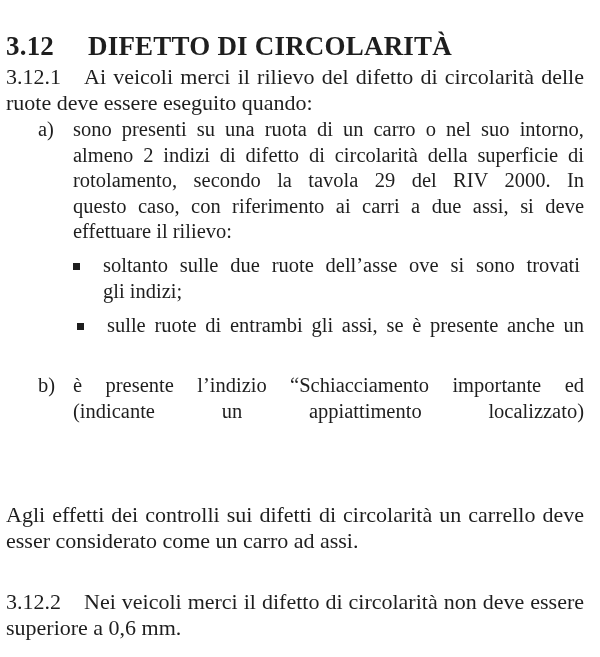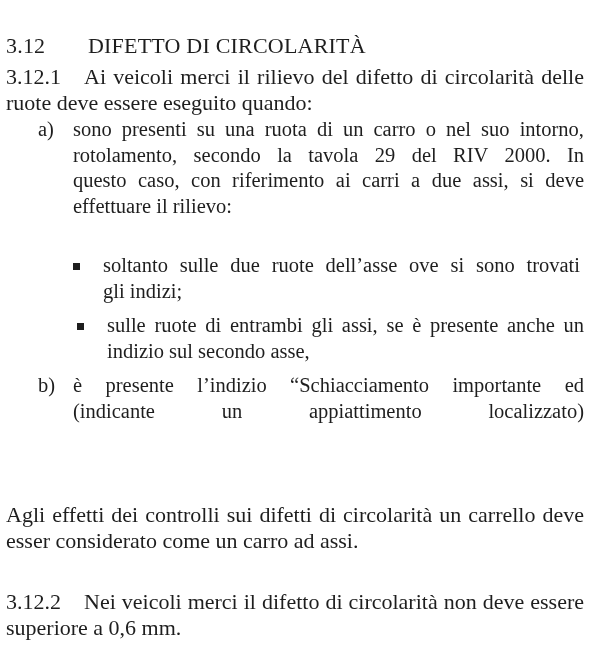--- a/index.html
+++ b/index.html
@@ -18,22 +18,22 @@
     .page {
       position: absolute;
       left: 6px;
       top: 0;
       width: 578px;
     }
     .heading {
       position: absolute;
       top: 33px;
       left: 0;
-      font-size: 22px;
-      font-weight: normal;
+      font-size: 27px;
+      font-weight: bold;
       line-height: 26px;
       letter-spacing: 0.2px;
       white-space: nowrap;
     }
     .heading .num {
       display: inline-block;
       width: 82px;
     }
     .para {
       position: absolute;
@@ -98,39 +98,39 @@
 
   <div class="para" style="top:64px;">
     <span class="line"><span class="num-inline">3.12.1</span><span>Ai veicoli merci il rilievo del difetto di circolarità delle</span></span>
     <span class="line last">ruote deve essere eseguito quando:</span>
   </div>
 
   <div class="item" style="top:117px; left:32px; width:546px; height:130px;">
     <span class="label">a)</span>
     <div class="body" style="left:35px; width:511px;">
       <span class="line">sono presenti su una ruota di un carro o nel suo intorno,</span>
+      <span class="line">almeno 2 indizi di difetto di circolarità della superficie di</span>
       <span class="line">rotolamento, secondo la tavola 29 del RIV 2000. In</span>
       <span class="line">questo caso, con riferimento ai carri a due assi, si deve</span>
       <span class="line last">effettuare il rilievo:</span>
     </div>
   </div>
 
   <div class="item" style="top:253px; left:66px; width:508px; height:52px;">
     <span class="bullet-sq" style="left:1px; top:10px;"></span>
     <div class="body" style="left:31px; width:477px;">
       <span class="line">soltanto sulle due ruote dell’asse ove si sono trovati</span>
       <span class="line last">gli indizi;</span>
     </div>
   </div>
 
   <div class="item" style="top:313px; left:70px; width:508px; height:52px;">
     <span class="bullet-sq" style="left:1px; top:10px;"></span>
     <div class="body" style="left:31px; width:477px;">
       <span class="line">sulle ruote di entrambi gli assi, se è presente anche un</span>
-      <span class="line last">indizio sul secondo asse,</span>
     </div>
   </div>
 
   <div class="item" style="top:373px; left:32px; width:546px; height:130px;">
     <span class="label">b)</span>
     <div class="body" style="left:35px; width:511px;">
       <span class="line">è presente l’indizio “Schiacciamento importante ed</span>
       <span class="line">(indicante un appiattimento localizzato)</span>
     </div>
   </div>

